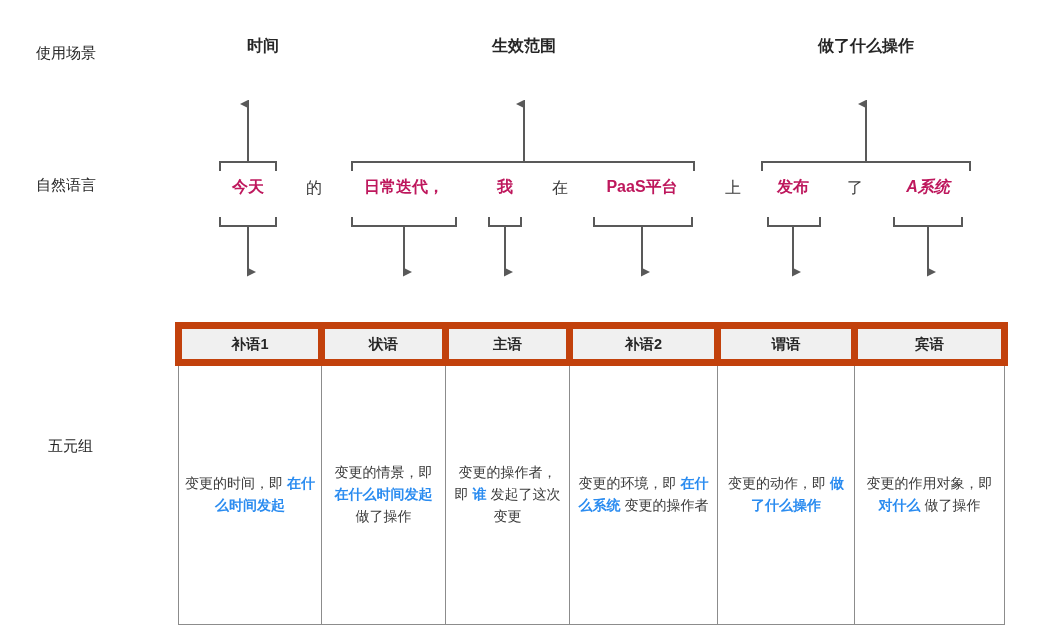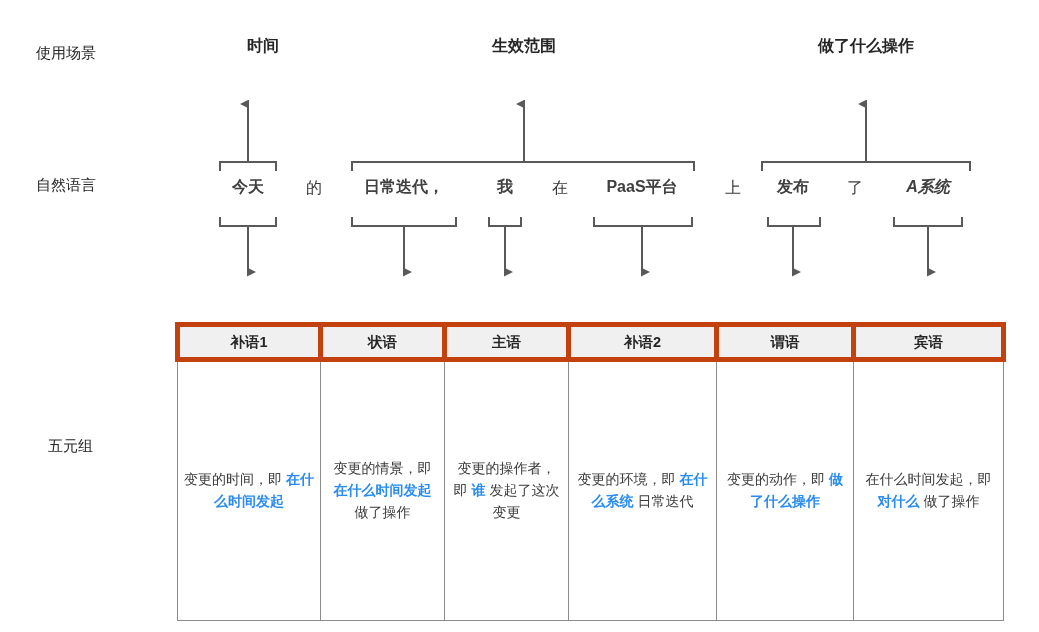--- a/index.html
+++ b/index.html
@@ -41,21 +41,21 @@
 
   
   .token {
     font-size: 16px;
     white-space: nowrap;
     transform: translateX(-50%);
     text-align: center;
     line-height: 1;
   }
   .token.blue {
-    color: #404040;
+    color: #be185d;
     font-weight: bold;
   }
   .token.plain {
     color: #3a3a3a;
     font-weight: 400;
   }
 
   
   .connectors {
     position: absolute;
@@ -67,21 +67,21 @@
 
   
   .grid-table {
     position: absolute;
     border-collapse: collapse;
     table-layout: fixed;
     background: #ffffff;
   }
   .grid-table th {
     background: #f0f0f0;
-    border: 5px solid #c2410c;
+    border: 7px solid #c2410c;
     font-size: 14.5px;
     font-weight: bold;
     color: #262626;
     height: 30px;
     padding: 0;
     text-align: center;
   }
   .grid-table td {
     border: 1px solid #8c8c8c;
     vertical-align: middle;
@@ -199,25 +199,25 @@
         <td>
           <span>变更的时间，即 </span><b>在什么时间发起</b><span></span>
         </td>
         <td>
           <span>变更的情景，即 </span><b>在什么时间发起</b><span> 做了操作</span>
         </td>
         <td>
           <span>变更的操作者，即 </span><b>谁</b><span> 发起了这次变更</span>
         </td>
         <td>
-          <span>变更的环境，即 </span><b>在什么系统</b><span> 日常迭代</span>
+          <span>变更的环境，即 </span><b>在什么系统</b><span> 变更的操作者</span>
         </td>
         <td>
           <span>变更的动作，即 </span><b>做了什么操作</b><span></span>
         </td>
         <td>
-          <span>在什么时间发起，即 </span><b>对什么</b><span> 做了操作</span>
+          <span>变更的作用对象，即 </span><b>对什么</b><span> 做了操作</span>
         </td>
       </tr>
     </tbody>
   </table>
 
 </div>
 
 </body></html>

